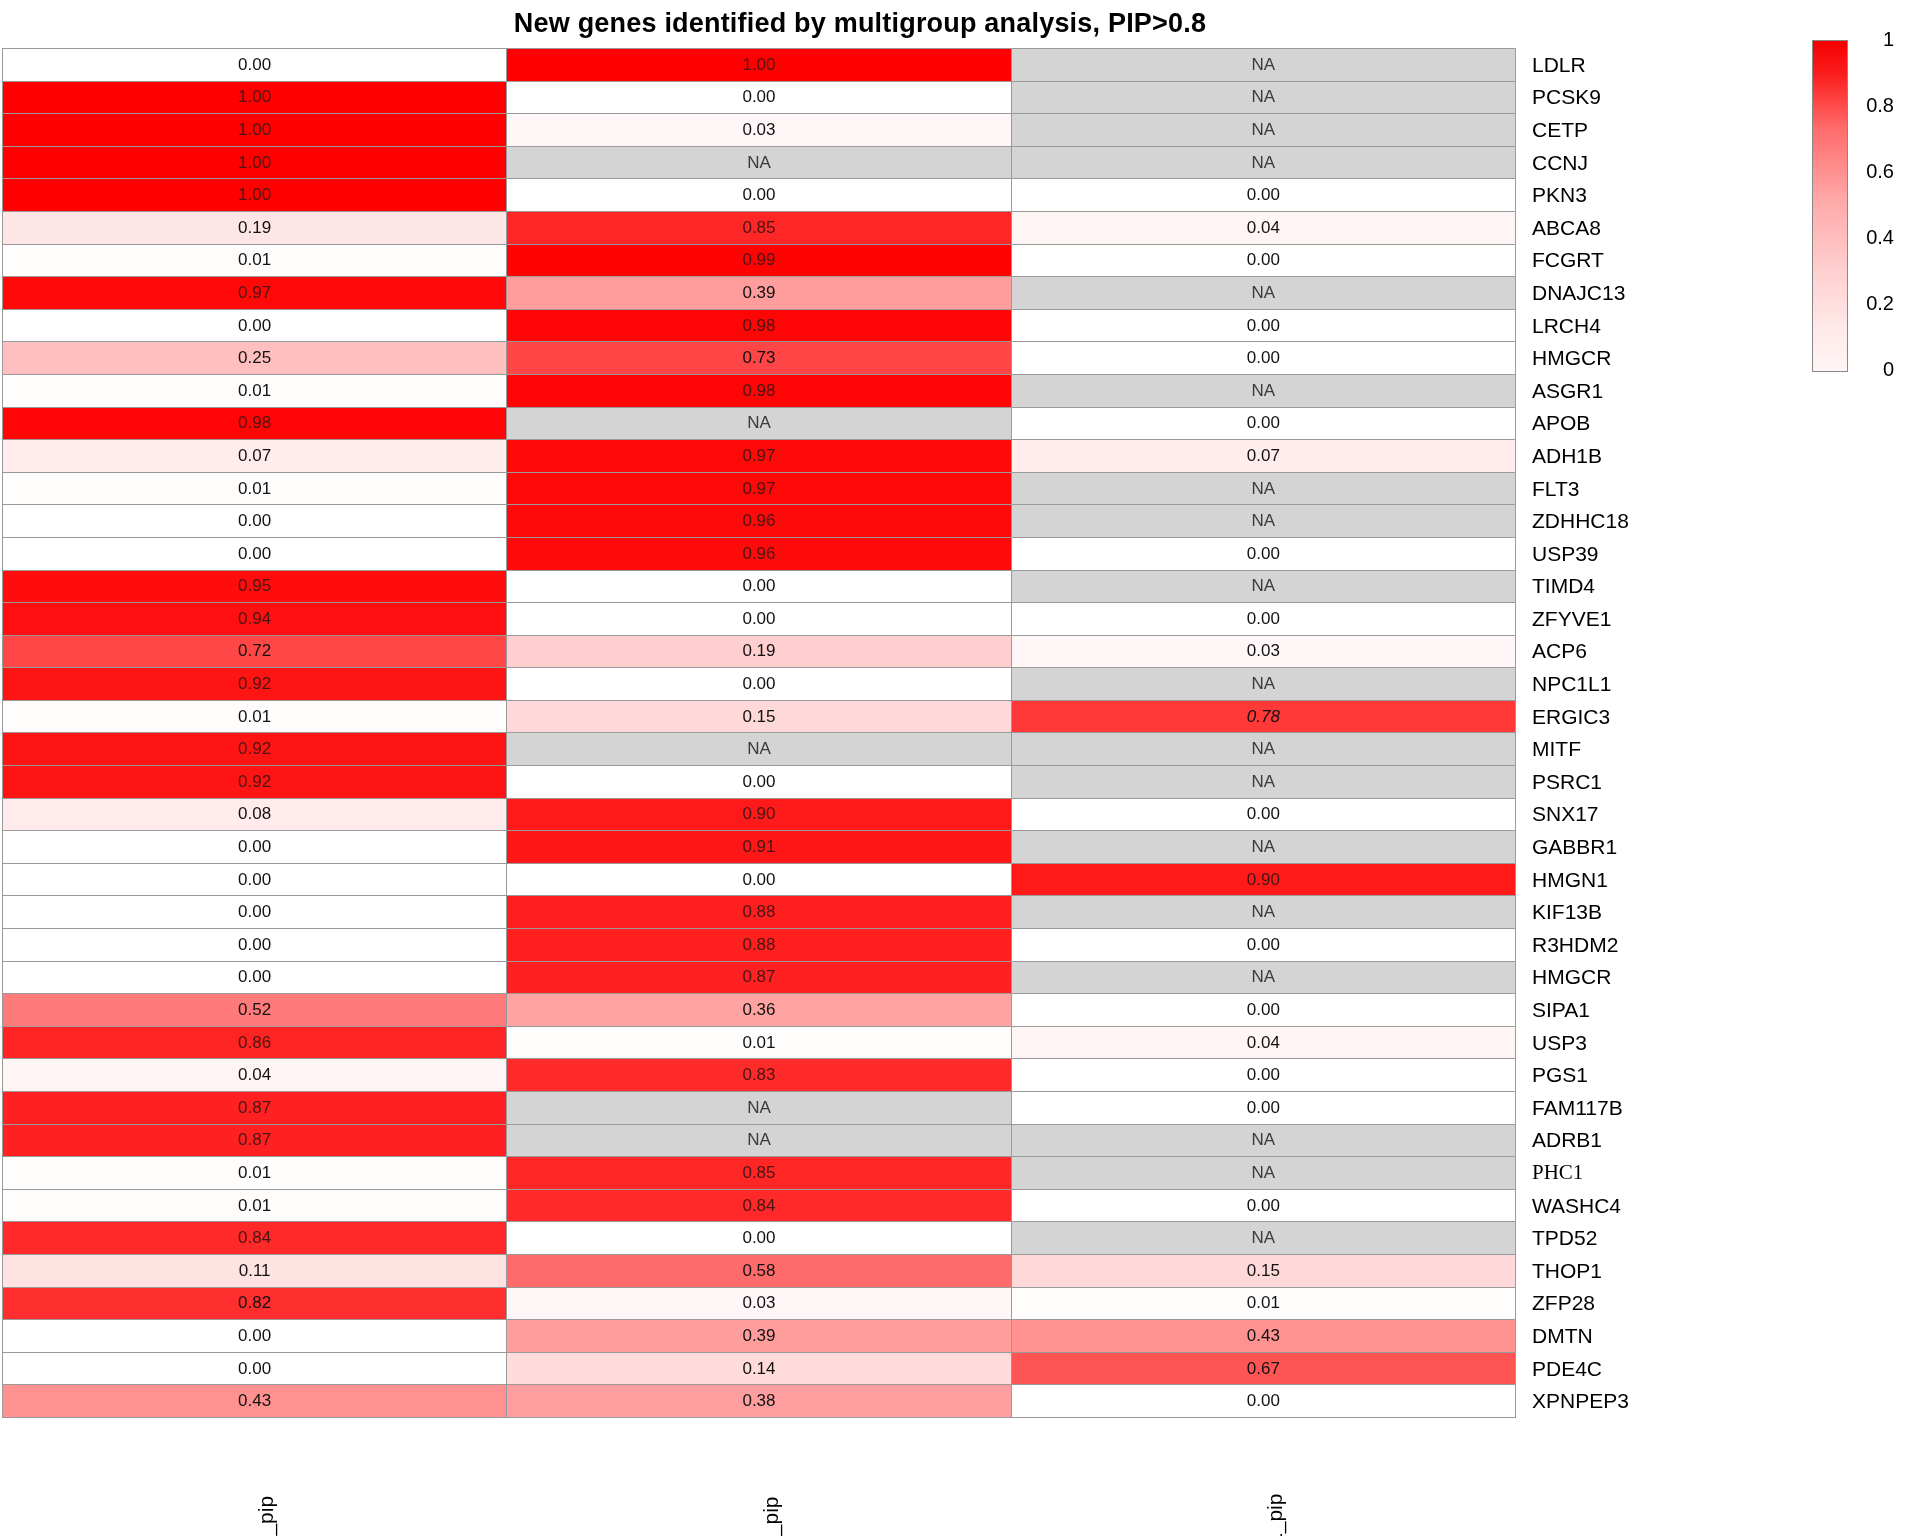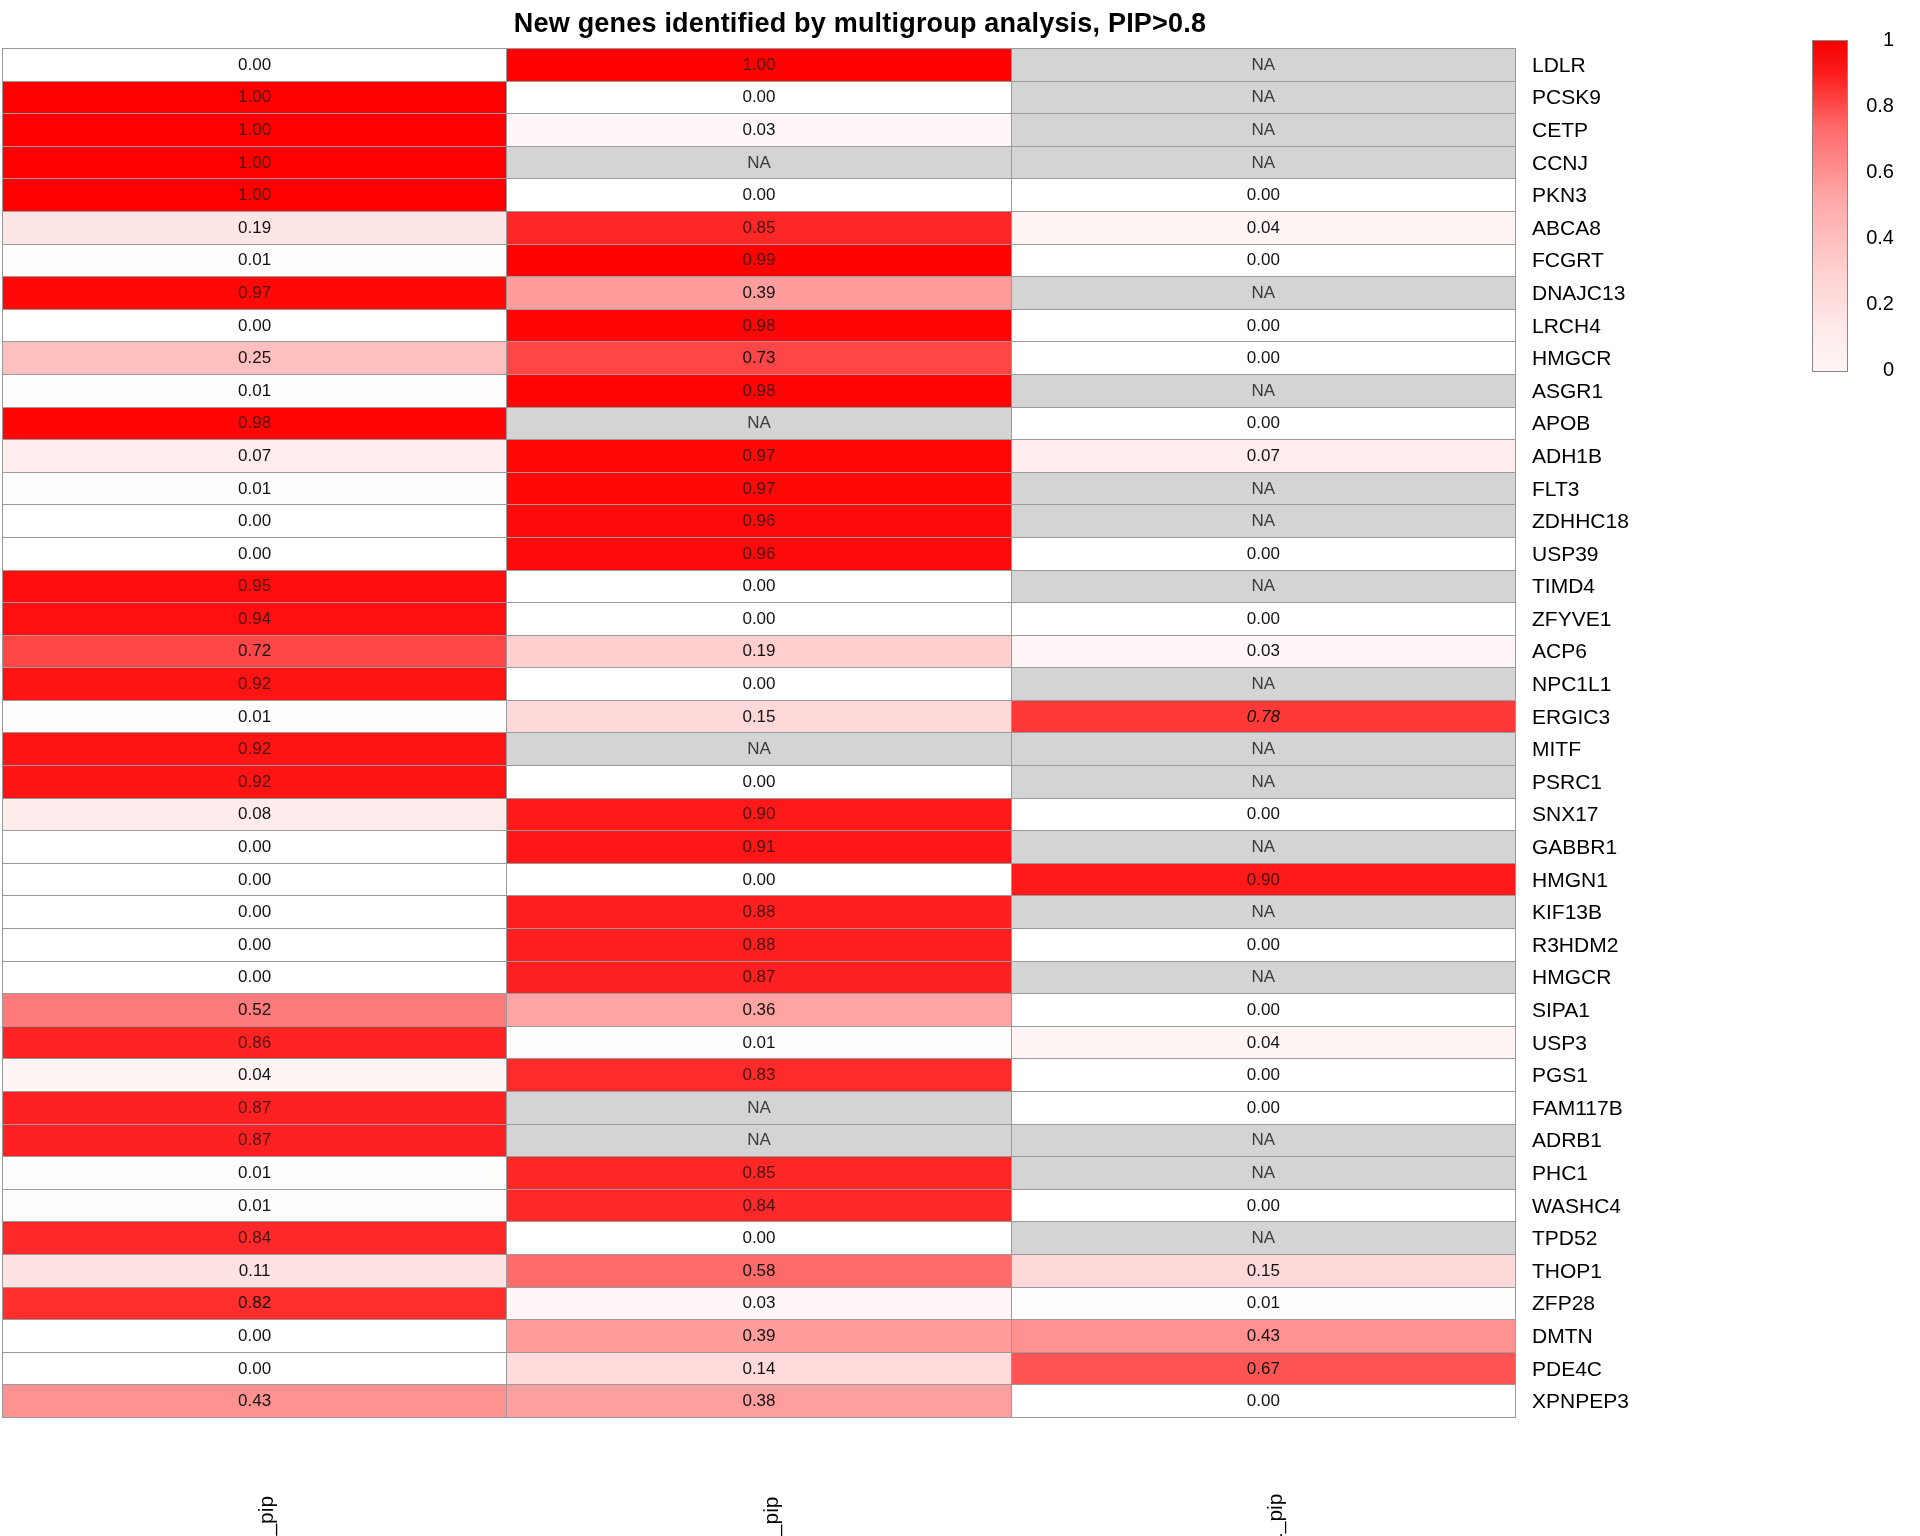--- a/index.html
+++ b/index.html
@@ -307,21 +307,21 @@
         <tr>
           <td class="cell" style="background: rgb(255, 33, 33); color: rgb(74, 20, 20);">0.87</td>
           <td class="na">NA</td>
           <td class="na">NA</td>
           <td class="rowlabel" style="width: 205px;">ADRB1</td>
         </tr>
         <tr>
           <td class="cell" style="background: rgb(255, 252, 252); color: rgb(17, 17, 17);">0.01</td>
           <td class="cell" style="background: rgb(255, 38, 38); color: rgb(74, 20, 20);">0.85</td>
           <td class="na">NA</td>
-          <td class="rowlabel" style="width: 205px;">PHC1</td>
+          <td class="rowlabel" style="width: 205px; font-family: Liberation Serif, serif;">PHC1</td>
         </tr>
         <tr>
           <td class="cell" style="background: rgb(255, 252, 252); color: rgb(17, 17, 17);">0.01</td>
           <td class="cell" style="background: rgb(255, 41, 41); color: rgb(74, 20, 20);">0.84</td>
           <td class="cell" style="background: rgb(255, 255, 255); color: rgb(17, 17, 17);">0.00</td>
           <td class="rowlabel" style="width: 205px;">WASHC4</td>
         </tr>
         <tr>
           <td class="cell" style="background: rgb(255, 41, 41); color: rgb(74, 20, 20);">0.84</td>
           <td class="cell" style="background: rgb(255, 255, 255); color: rgb(17, 17, 17);">0.00</td>

